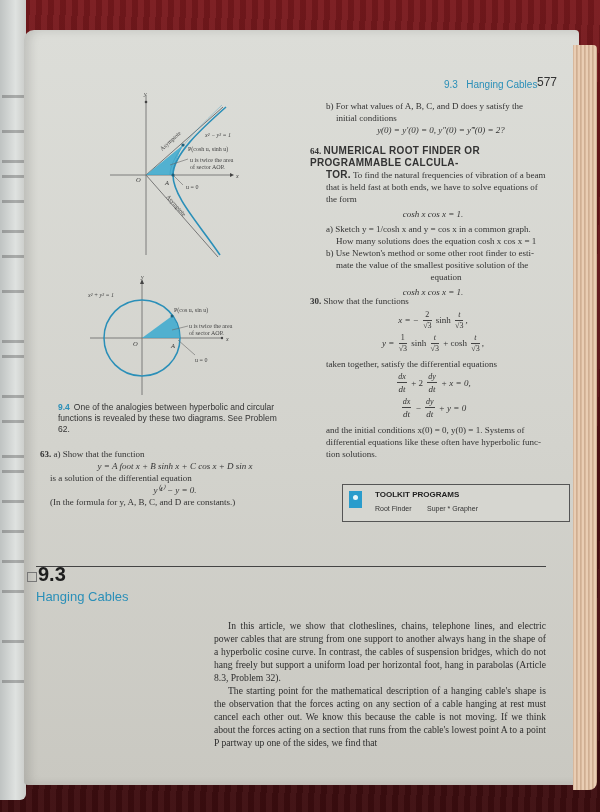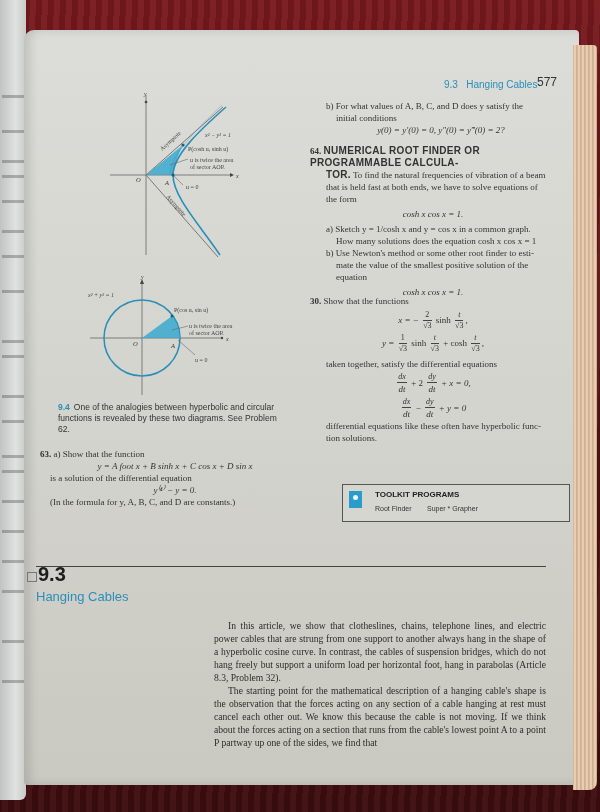--- a/index.html
+++ b/index.html
@@ -178,21 +178,21 @@
 <div class="abs txt" style="left:310px; top:145px; width:246px;">
   <div><span class="probnum">64.</span> <span class="caps">NUMERICAL ROOT FINDER OR PROGRAMMABLE CALCULA-</span></div>
   <div style="padding-left:16px;"><span class="caps">TOR.</span> <span>To find the natural frequencies of vibration of a beam</span></div>
   <div style="padding-left:16px;">that is held fast at both ends, we have to solve equations of</div>
   <div style="padding-left:16px;">the form</div>
   <div class="center" style="margin:3px 0;"><i>cosh x cos x = 1.</i></div>
   <div style="padding-left:16px;">a) Sketch y = 1/cosh x and y = cos x in a common graph.</div>
   <div style="padding-left:26px;">How many solutions does the equation cosh x cos x = 1</div>
   <div style="padding-left:16px;">b) Use Newton's method or some other root finder to esti-</div>
   <div style="padding-left:26px;">mate the value of the smallest positive solution of the</div>
-  <div style="padding-left:26px;">equation</div>
+  <div style="padding-left:26px;text-align:center;">equation</div>
   <div class="center" style="margin:3px 0;"><i>cosh x cos x = 1.</i></div>
 </div>
 
 <div class="abs txt" style="left:310px; top:295px; width:246px;">
   <div><span class="probnum">30.</span> <span>Show that the functions</span></div>
   <div class="center" style="margin-top:3px;">
     <i>x = −</i>
     <span class="frac"><span class="num">2</span><span>√3</span></span>
     <span>sinh</span>
     <span class="frac"><span class="num"><i>t</i></span><span>√3</span></span><span>,</span>
@@ -212,20 +212,21 @@
     <span>+ 2</span>
     <span class="frac"><span class="num"><i>dy</i></span><i>dt</i></span>
     <i>+ x = 0,</i>
   </div>
   <div class="center" style="margin-top:2px;">
     <span class="frac"><span class="num"><i>dx</i></span><i>dt</i></span>
     <span>−</span>
     <span class="frac"><span class="num"><i>dy</i></span><i>dt</i></span>
     <i>+ y = 0</i>
   </div>
+  <div style="padding-left:16px; margin-top:4px;">and the initial conditions x(0) = 0, y(0) = 1. Systems of</div>
   <div style="padding-left:16px;">differential equations like these often have hyperbolic func-</div>
   <div style="padding-left:16px;">tion solutions.</div>
 </div>
 
 <div class="toolkit">
   <div class="disk"></div>
   <div class="title">TOOLKIT PROGRAMS</div>
   <div class="prog" style="left:32px;">Root Finder</div>
   <div class="prog" style="left:84px;">Super * Grapher</div>
 </div>

